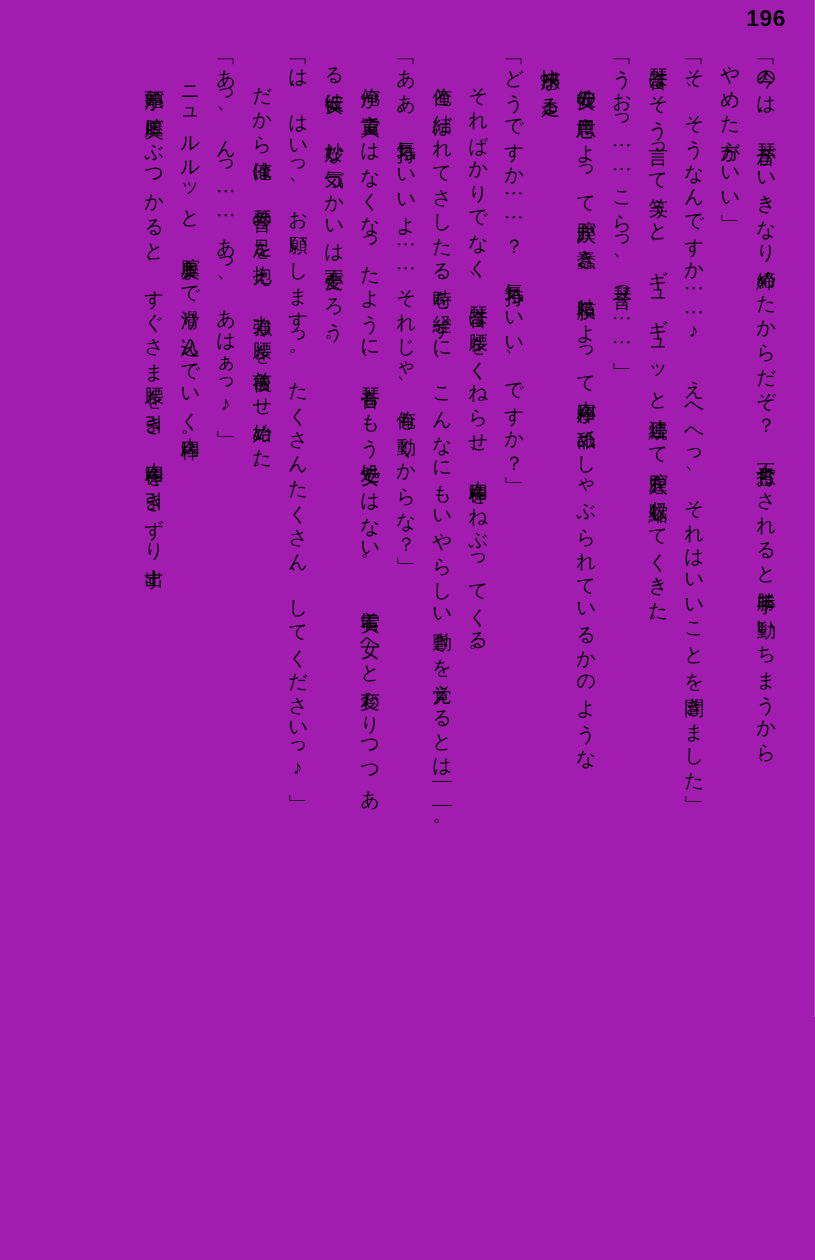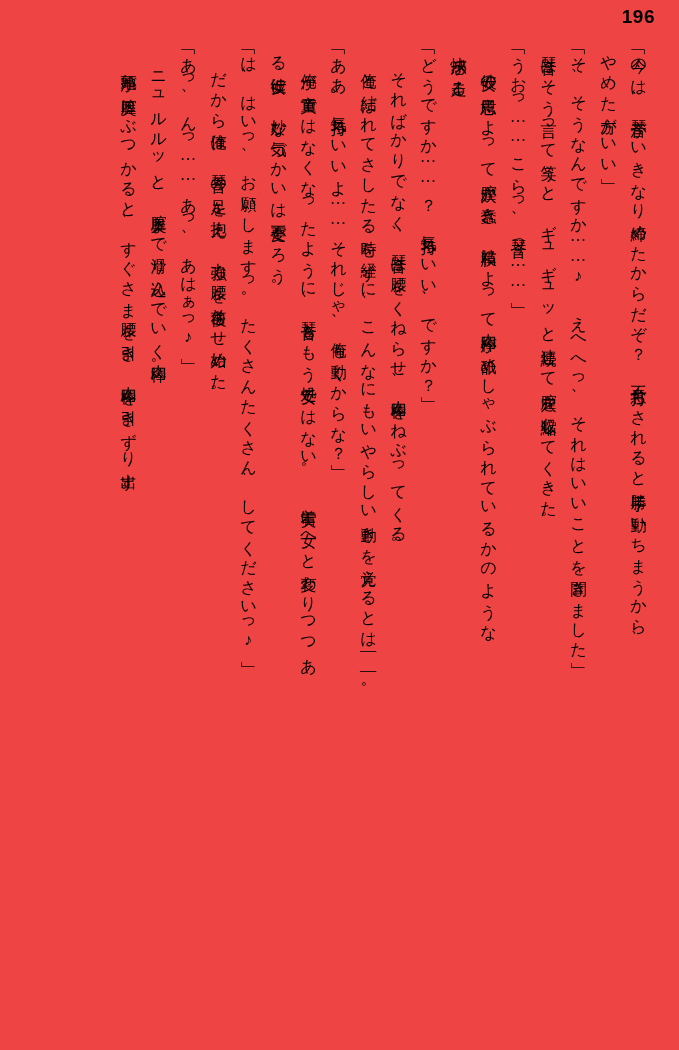--- a/index.html
+++ b/index.html
@@ -14,21 +14,21 @@
     color: #000000;
     overflow: hidden;
     position: relative;
   }
   .page {
     position: absolute;
     left: 0;
     top: 0;
     width: 679px;
     height: 1050px;
-    background: #ef4444;
+    background: #a21caf;
   }
   .page-number {
     position: absolute;
     right: 24px;
     top: 6px;
     font-size: 19px;
     font-weight: bold;
     letter-spacing: 0.5px;
     font-family: "Liberation Sans", sans-serif;
   }

